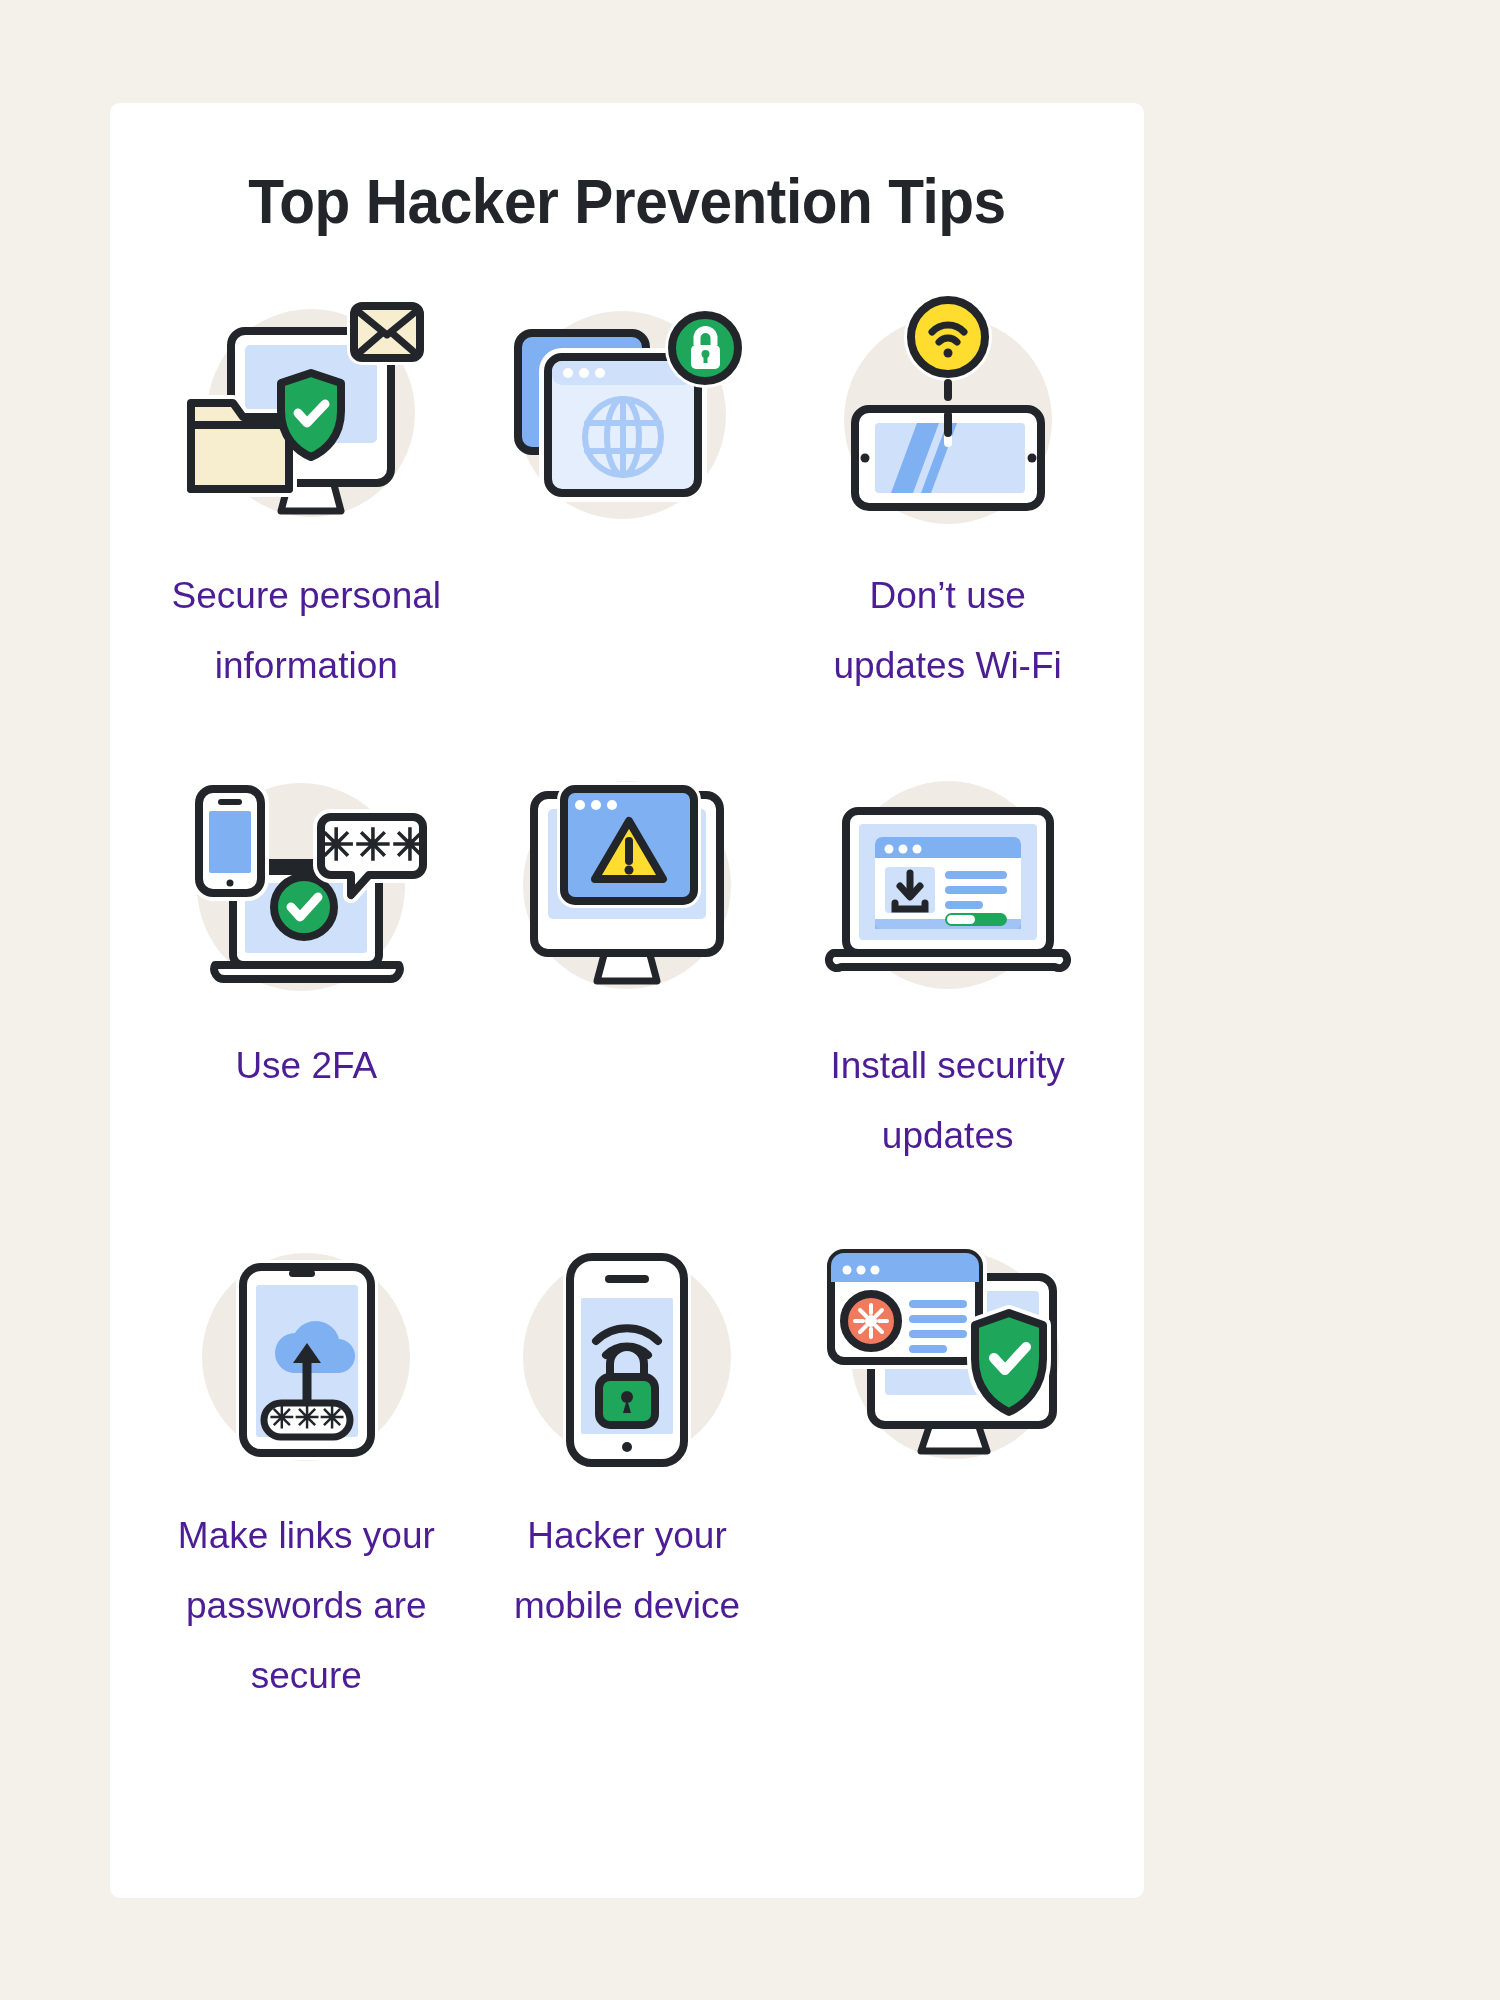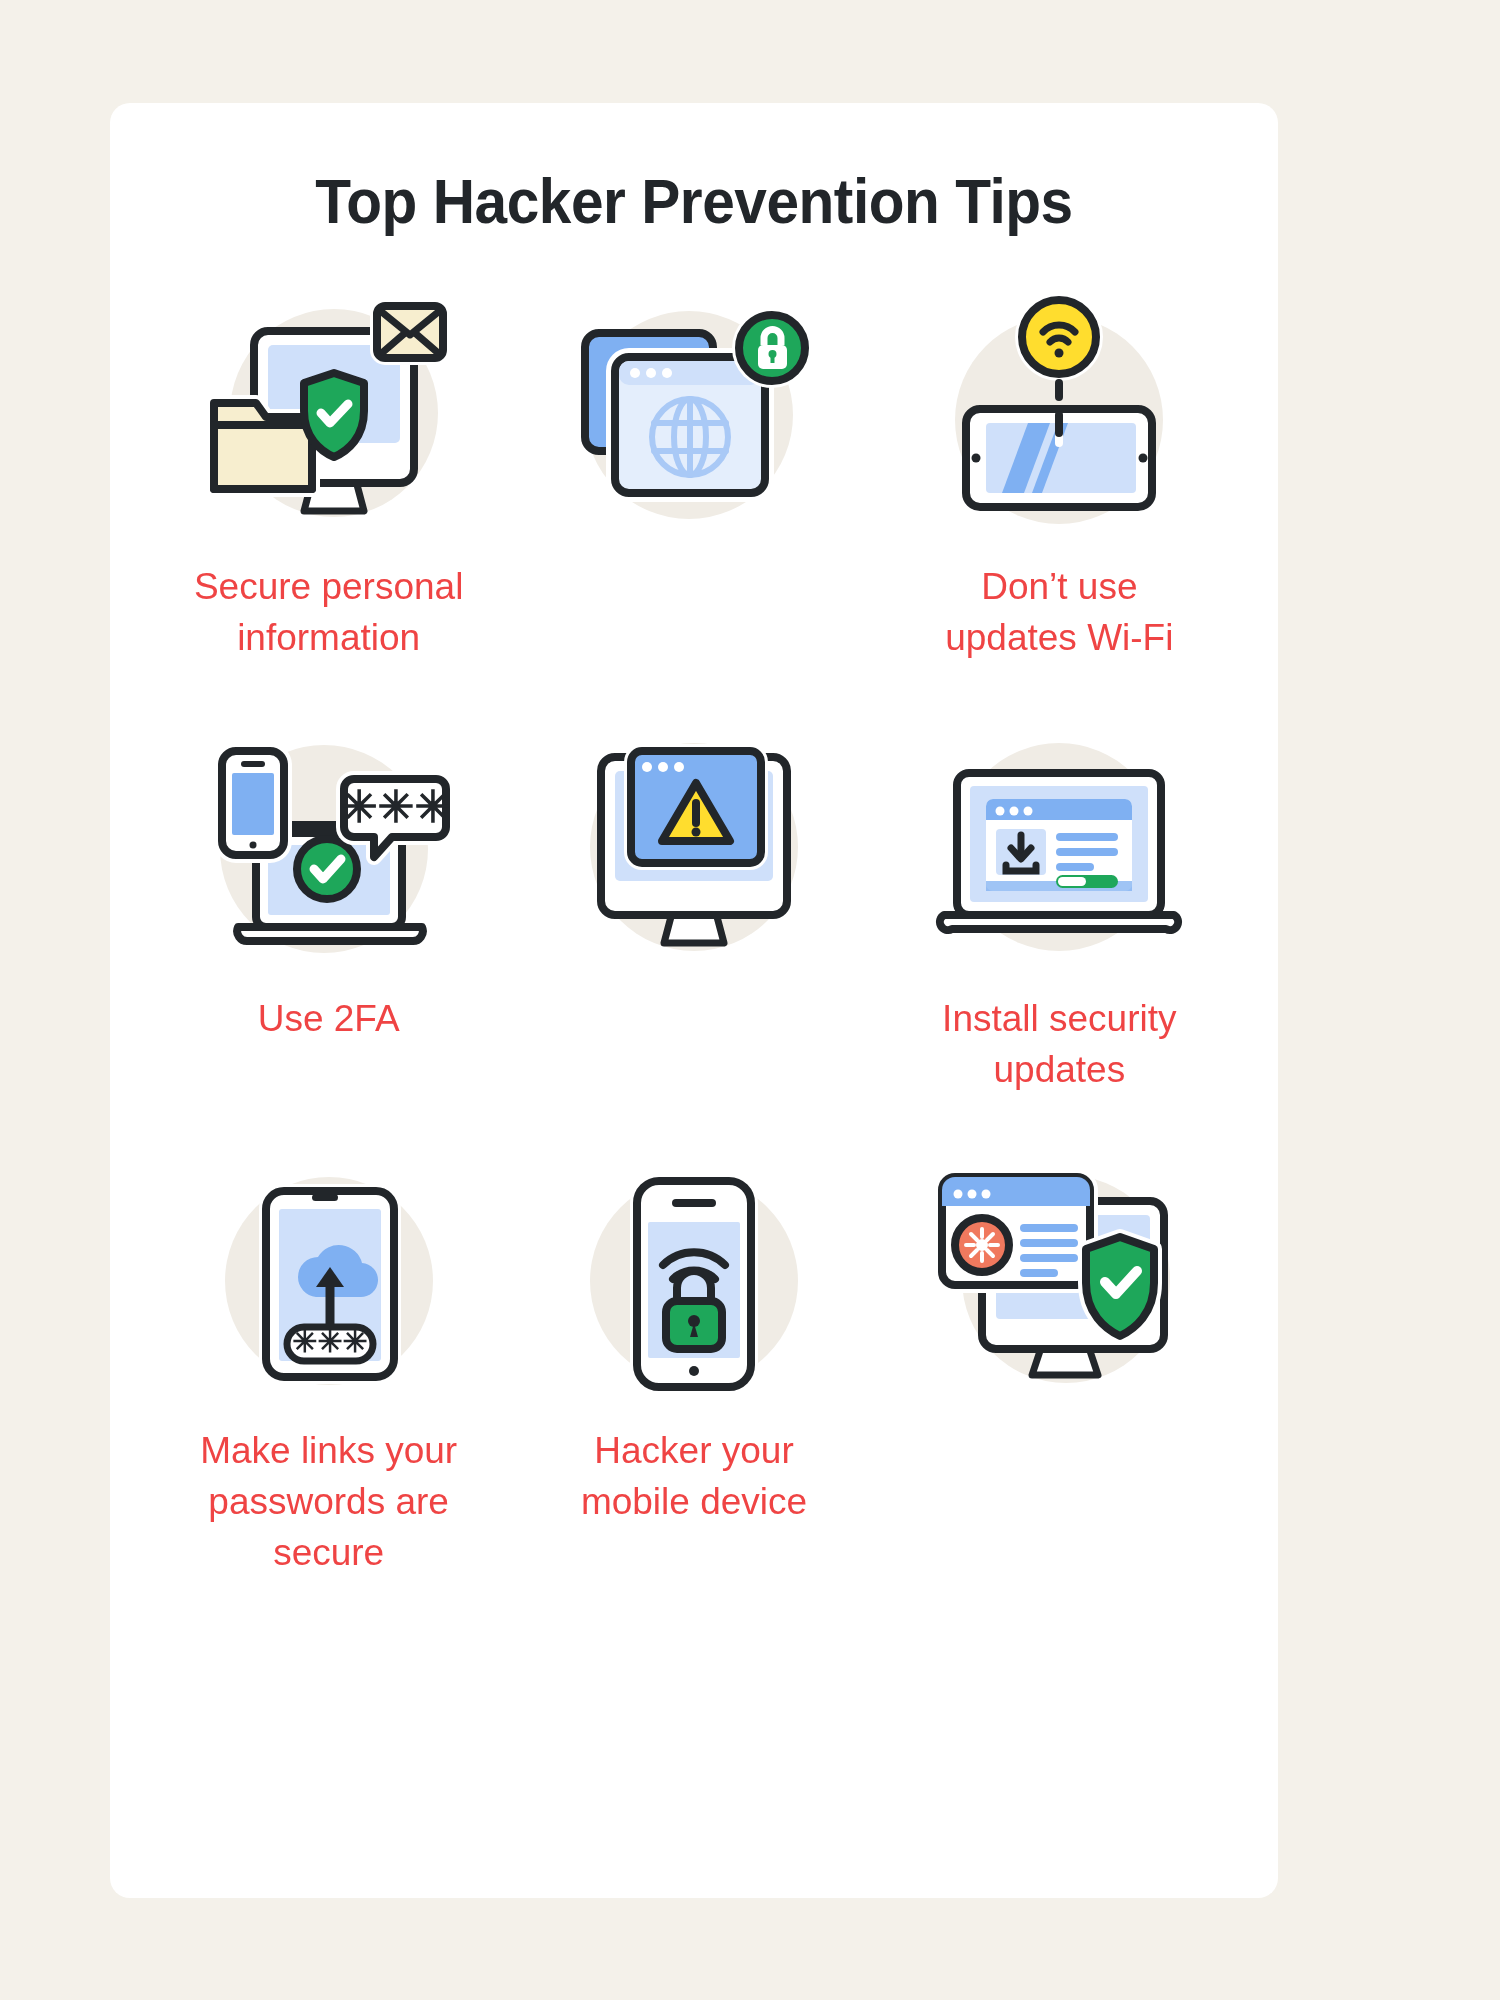--- a/index.html
+++ b/index.html
@@ -10,24 +10,24 @@
     width: 1500px;
     height: 2000px;
     background: #f4f1ea;
     font-family: "Liberation Sans", sans-serif;
     overflow: hidden;
   }
   .card {
     position: absolute;
     left: 110px;
     top: 103px;
-    width: 1168px;
+    width: 1034px;
     height: 1795px;
     background: #ffffff;
-    border-radius: 20px;
+    border-radius: 10px;
     box-sizing: border-box;
   }
   .page-title {
     text-align: center;
     font-size: 63px;
     font-weight: 700;
     color: #22262a;
     letter-spacing: -0.5px;
     margin-top: 62px;
     font-family: "Liberation Sans Narrow", "Liberation Sans", sans-serif;
@@ -55,22 +55,22 @@
   }
   .icon-wrap svg {
     width: 270px;
     height: 270px;
     display: block;
   }
   .tip-label {
     margin-top: 6px;
     text-align: center;
     font-size: 37px;
-    line-height: 51px;
-    color: #ef4444;
+    line-height: 70px;
+    color: #4c1d95;
     font-weight: 400;
     max-width: 330px;
     white-space: pre-line;
   }
 </style>
 </head>
 <body>
 
 <div class="card">
 

